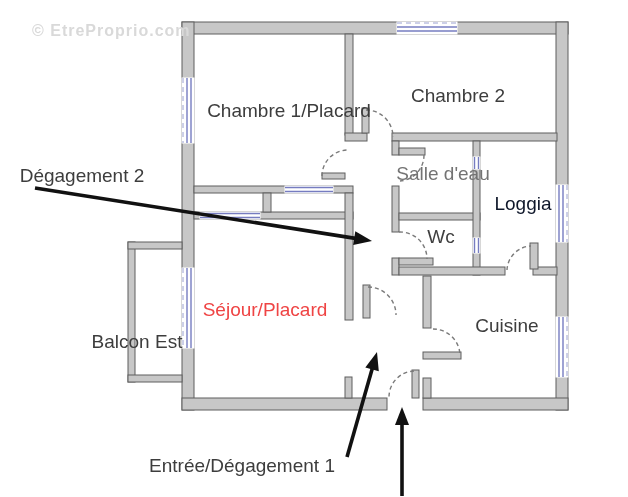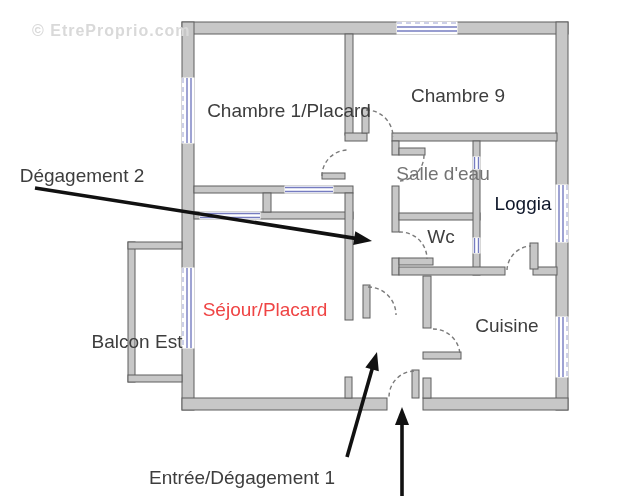--- a/index.html
+++ b/index.html
@@ -99,23 +99,23 @@
         <polygon points="372,241 353.13103562921947,245.1185171572078 355.3060817008552,231.2885072300146" fill="#111111"></polygon>
         <line x1="347" y1="457" x2="373.70334646523145" y2="363.5382873716899" stroke="#111111" stroke-width="3.6"></line>
         <polygon points="377,352 378.78568733133295,371.23047895281644 365.3243520643614,367.3843831622532" fill="#111111"></polygon>
         <line x1="402" y1="496" x2="402" y2="419" stroke="#111111" stroke-width="3.6"></line>
         <polygon points="402,407 409,425 395,425" fill="#111111"></polygon>
       </svg>
     </div>
   <div id="watermark">© EtreProprio.com</div>
   <div id="labels-layer">
       <div class="room-label" style="left: 265px; top: 111px; color: rgb(61, 61, 61); padding-left: 48px;">Chambre 1/Placard</div>
-      <div class="room-label" style="left: 458px; top: 96px; color: rgb(61, 61, 61);">Chambre 9</div>
+      <div class="room-label" style="left: 458px; top: 96px; color: rgb(61, 61, 61);">Chambre 2</div>
       <div class="room-label" style="left: 443px; top: 174px; color: #737373;">Salle d'eau</div>
       <div class="room-label" style="left: 523px; top: 204px; color: #0f172a;">Loggia</div>
       <div class="room-label" style="left: 441px; top: 237px; color: #404040;">Wc</div>
       <div class="room-label" style="left: 137px; top: 306px; color: rgb(61, 61, 61); margin-top: 36px;">Balcon Est</div>
       <div class="room-label" style="left: 265px; top: 310px; color: #ef4444;">Séjour/Placard</div>
       <div class="room-label" style="left: 507px; top: 326px; color: rgb(61, 61, 61);">Cuisine</div>
       <div class="room-label" style="left: 82px; top: 176px; color: rgb(61, 61, 61); text-align: center;">Dégagement 2</div>
-      <div class="room-label" style="left: 242px; top: 466px; color: rgb(61, 61, 61); margin-top: 12px;">Entrée/Dégagement 1</div>
+      <div class="room-label" style="left: 242px; top: 466px; color: rgb(61, 61, 61);">Entrée/Dégagement 1</div>
     </div>
 </div>
 
 </body></html>

